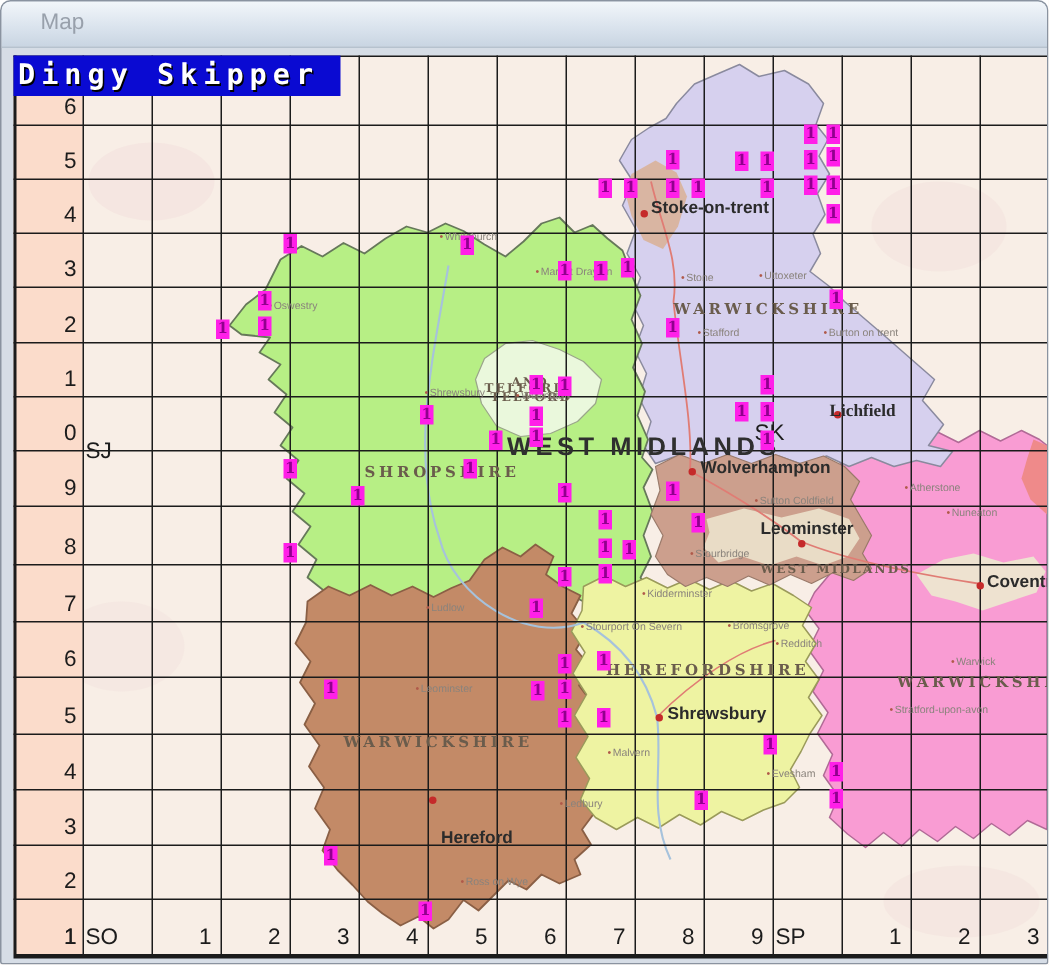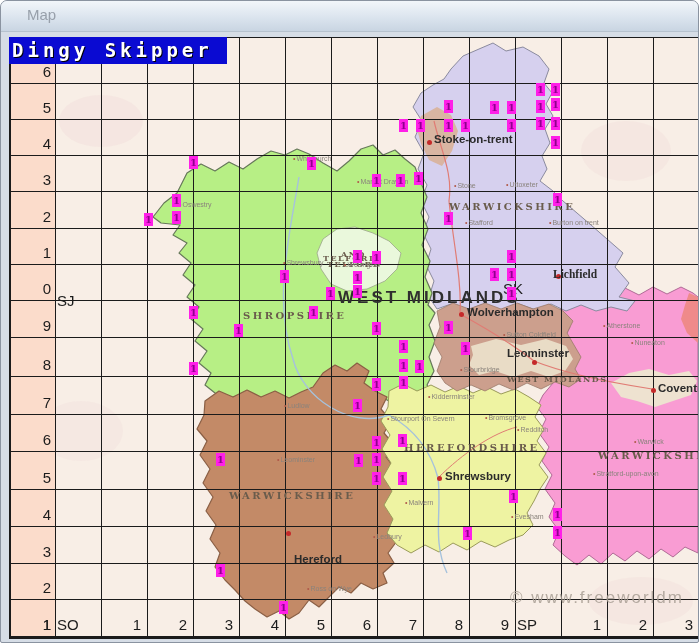--- a/index.html
+++ b/index.html
@@ -245,21 +245,20 @@
         <div class="marker" style="left: 397px; top: 471px;">1</div>
         <div class="marker" style="left: 215px; top: 452px;">1</div>
         <div class="marker" style="left: 215px; top: 563px;">1</div>
         <div class="marker" style="left: 278px; top: 600px;">1</div>
         <div class="marker" style="left: 508px; top: 489px;">1</div>
         <div class="marker" style="left: 552px; top: 507px;">1</div>
         <div class="marker" style="left: 552px; top: 525px;">1</div>
         <div class="marker" style="left: 462px; top: 526px;">1</div>
       </div>
 
-    <div class="watermark">© www.freeworldm</div>
     <div class="banner">
       <span>Dingy Skipper</span>
     </div>
   </div>
 
   <div class="titlebar">
     <span>Map</span>
   </div>
 </div>
 

